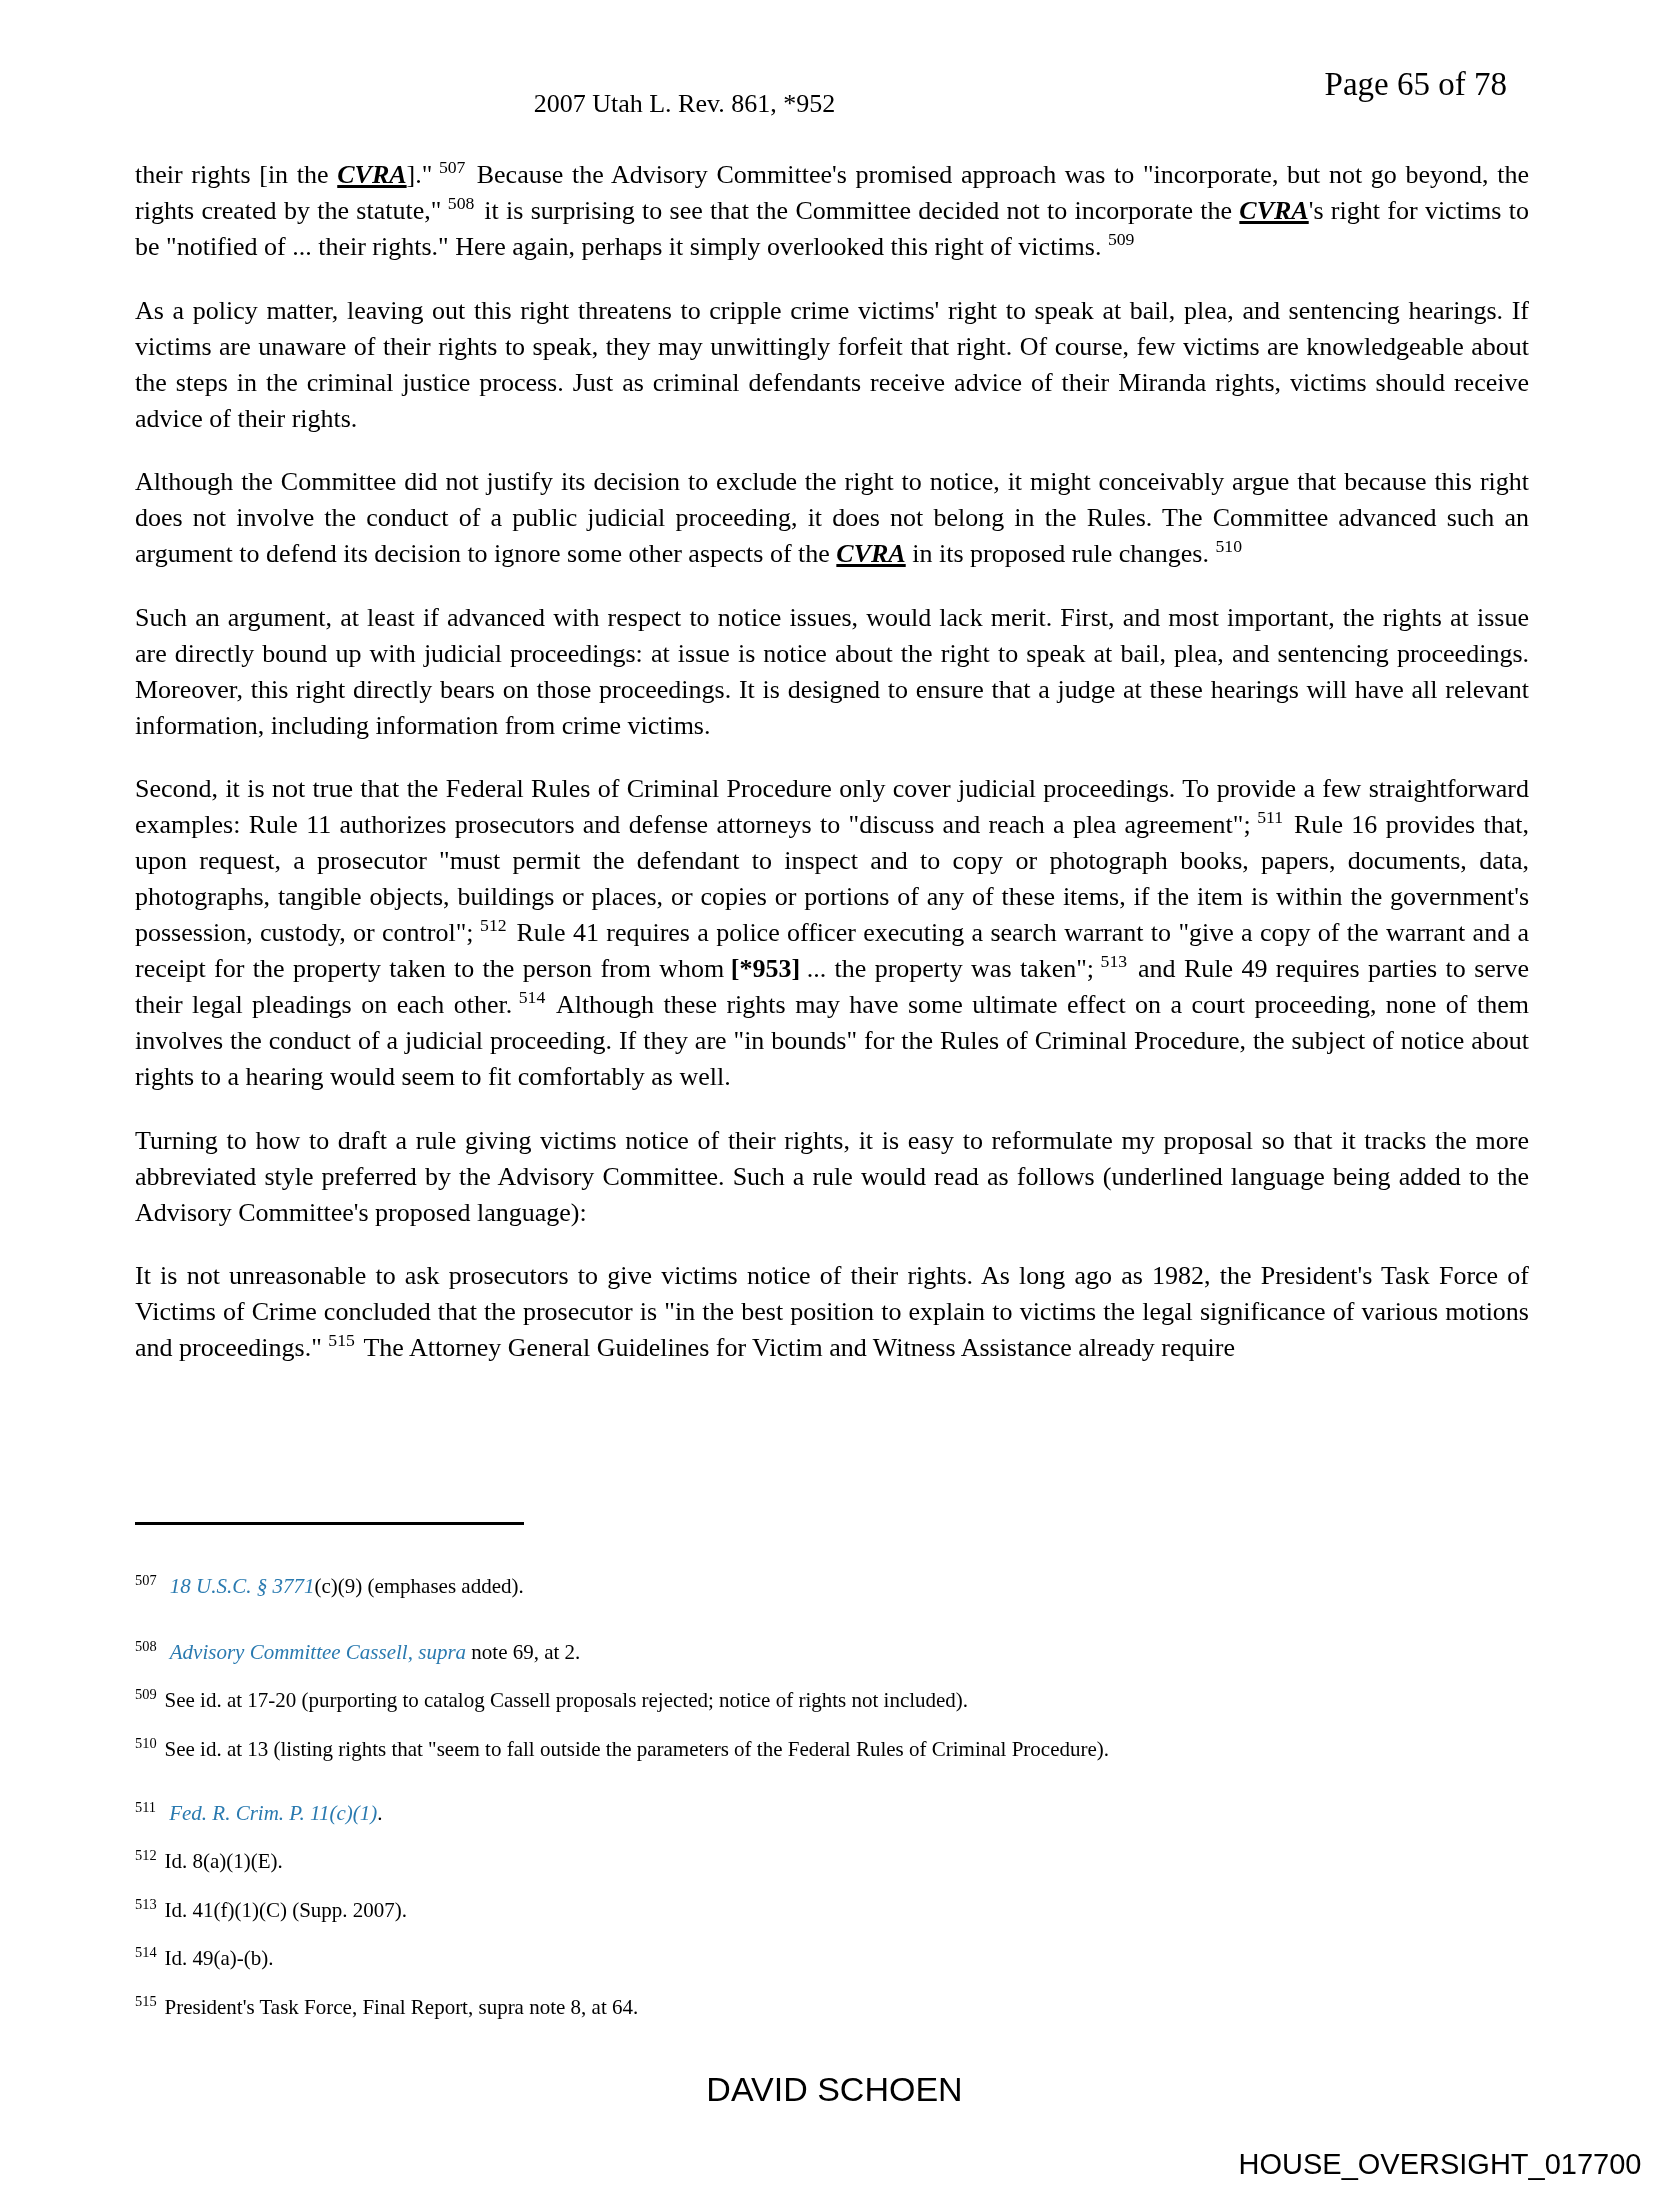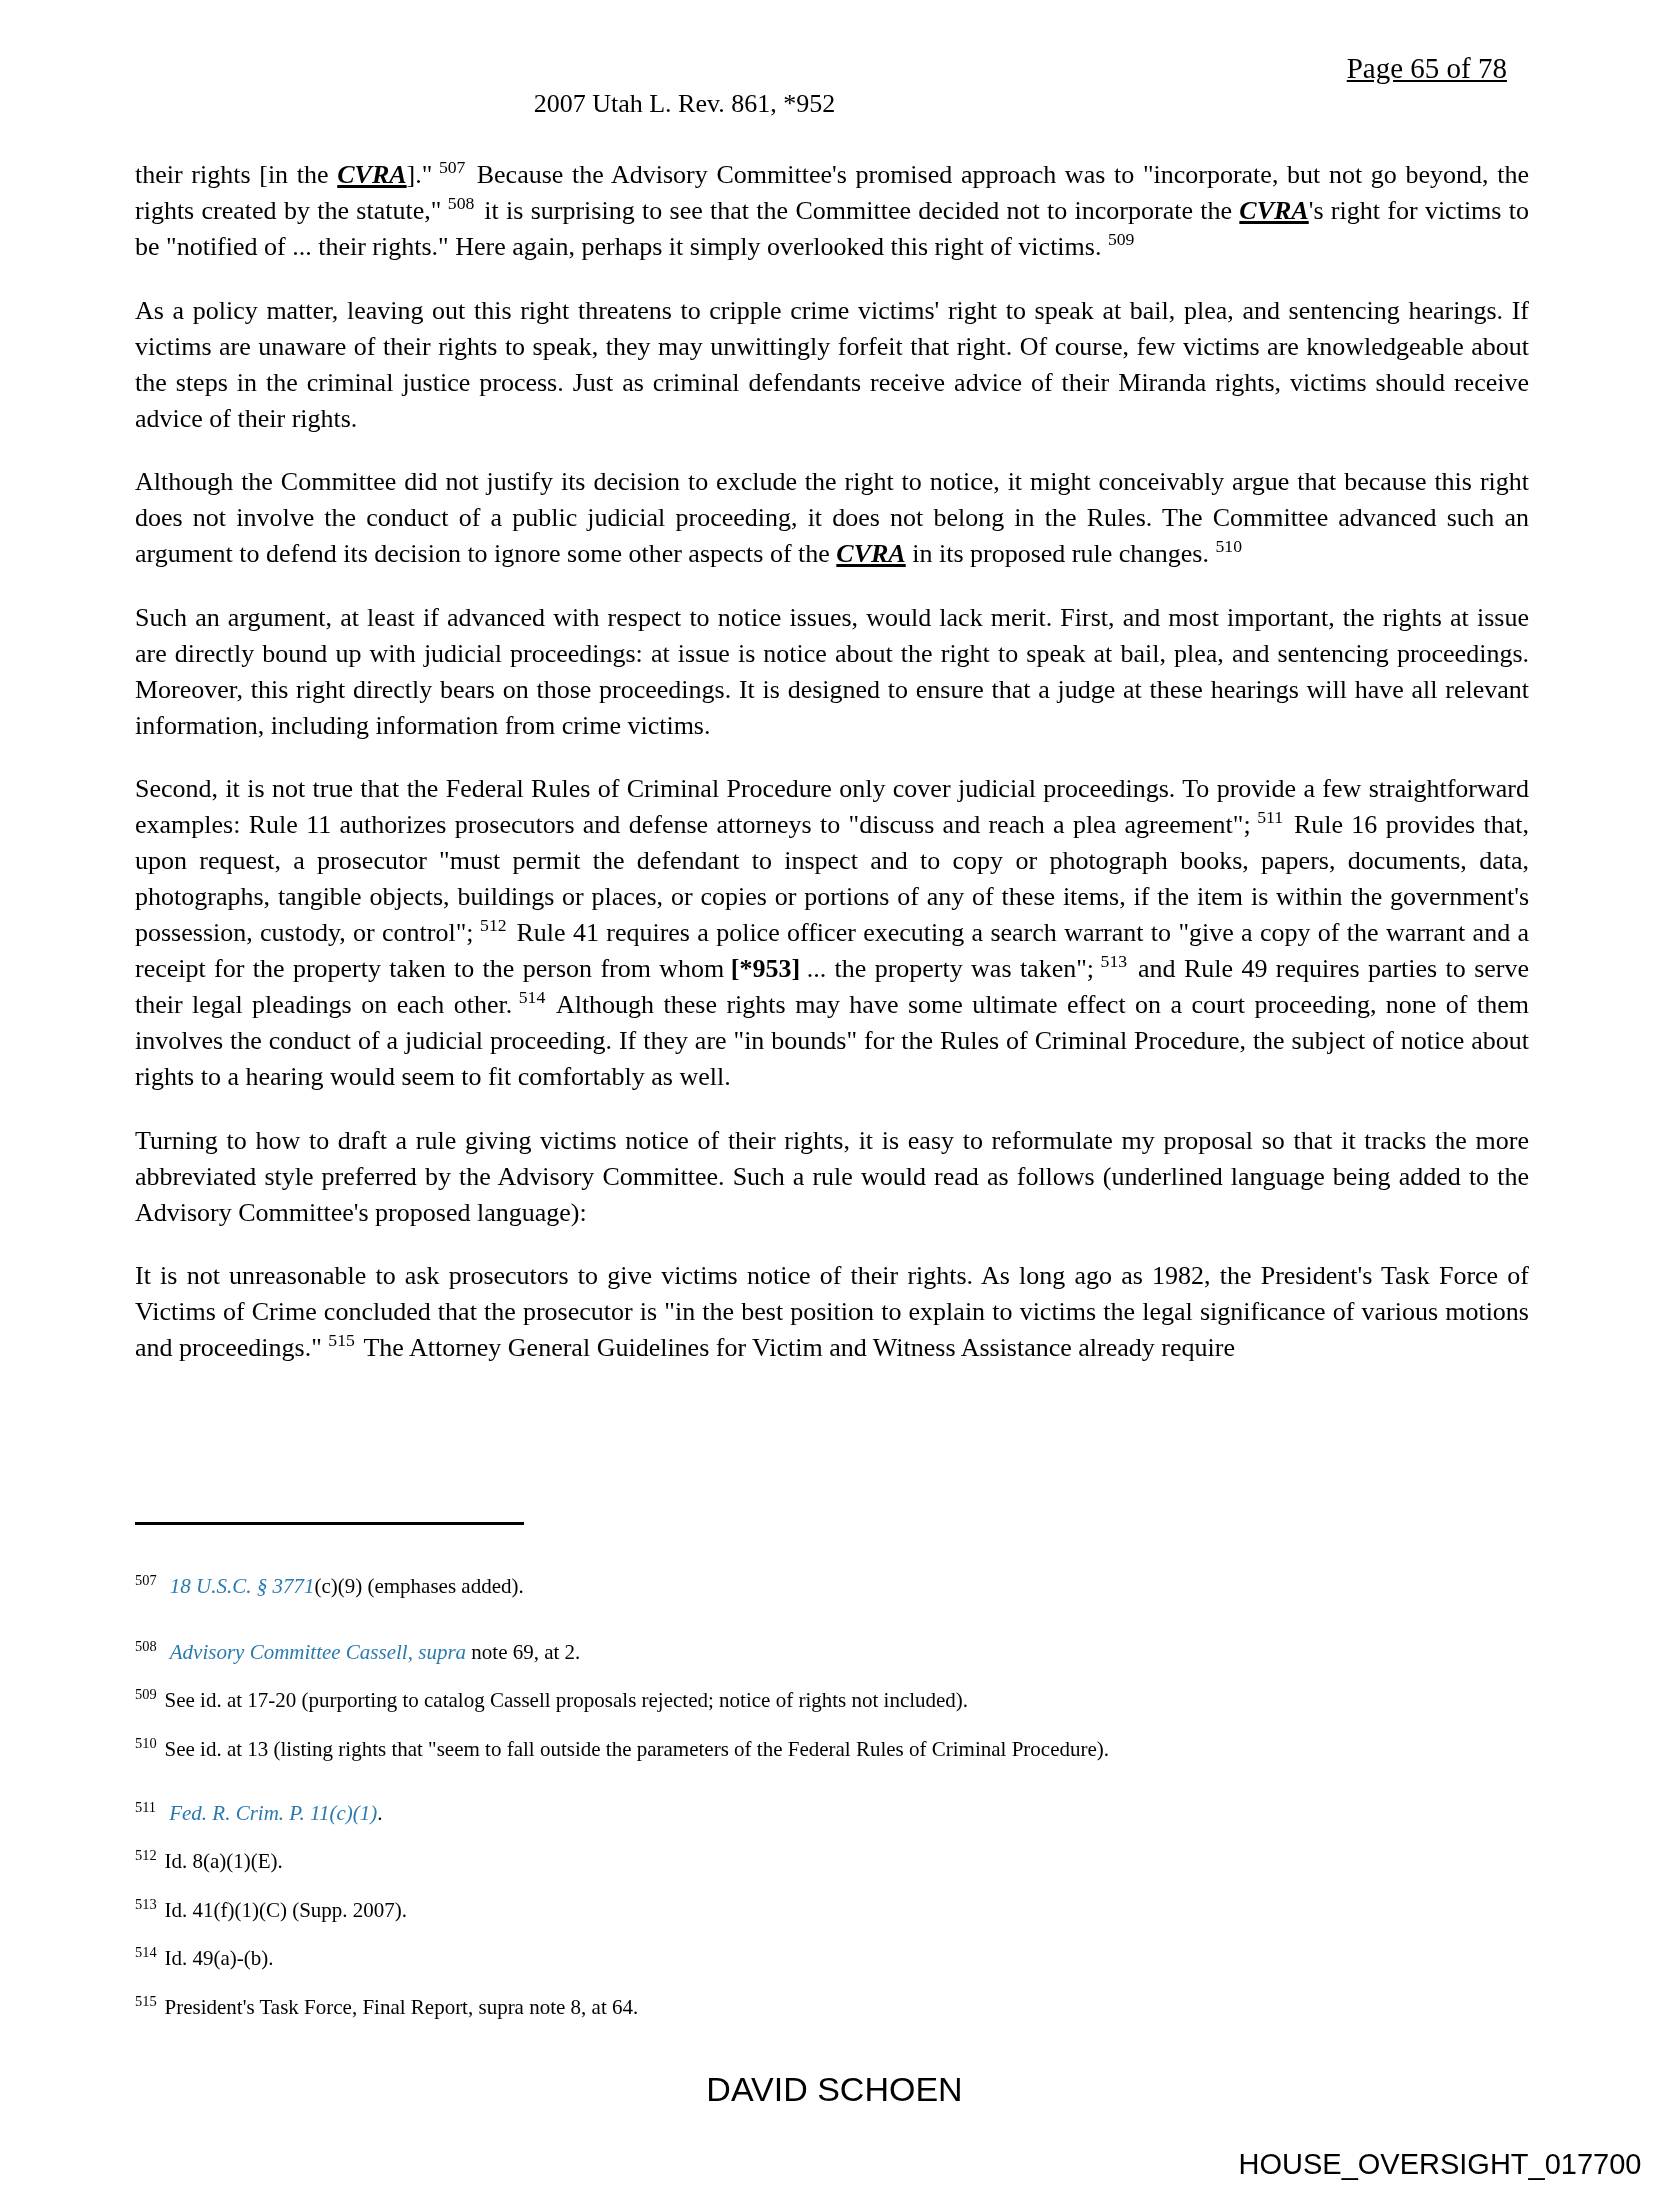--- a/index.html
+++ b/index.html
@@ -1,18 +1,18 @@
 <!DOCTYPE html>
 <html style="font-size:10.5px"><head>
 <meta charset="utf-8">
 <style>
   html, body { margin: 0; padding: 0; background: #ffffff; }
   body { width: 1669px; height: 2205px; position: relative; overflow: hidden;
          font-family: "Liberation Serif", "DejaVu Serif", serif; color: #000; }
-  .page-num { position: absolute; top: 52px; right: 162px; font-size: 29px; text-decoration: underline; }
+  .page-num { position: absolute; top: 66px; right: 162px; font-size: 33px; }
   .running-head { position: absolute; top: 89px; left: 0; width: 1369px; text-align: center; font-size: 26px; }
   .body-text { position: absolute; top: 157px; left: 135px; width: 1394px; font-size: 26px; line-height: 36px; text-align: justify; }
   .body-text p { margin: 0 0 27.5px 0; }
   sup { font-size: 17.7px; line-height: 0; vertical-align: 9.8px; margin: 0 2.6px 0 6.5px; }
   .cite { font-style: italic; font-weight: bold; text-decoration: underline; text-decoration-thickness: 2.6px; }
   .star { font-weight: bold; margin: 0 6.5px; }
   .fn-rule { position: absolute; top: 1522px; left: 135px; width: 389px; height: 3.3px; background: #000; }
   .footnotes { position: absolute; left: 135px; width: 1394px; font-size: 21px; }
   .fn { position: absolute; left: 0; white-space: nowrap; }
   .fn .num { font-size: 14.4px; vertical-align: 7.9px; margin-right: 7.9px; }

